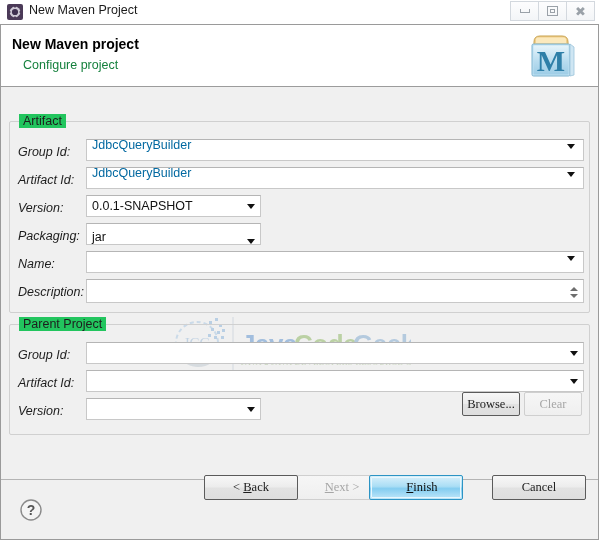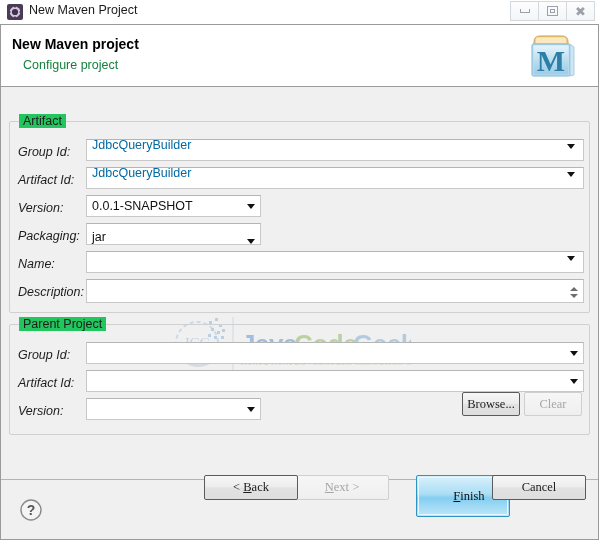--- a/index.html
+++ b/index.html
@@ -486,21 +486,21 @@
       </svg>
 
       <div class="btn disabled" style="left:294px; top:-5px; width:94px; height:25px;">
         <span><span></span><span class="mnem">N</span><span>ext &gt;</span></span>
       </div>
 
       <div class="btn dark-border" style="left:203px; top:-5px; width:94px; height:25px;">
         <span><span>&lt; </span><span class="mnem">B</span><span>ack</span></span>
       </div>
 
-      <div class="btn default" style="left:415px; top:-5px; width:94px; height:42px;padding-left:12px;">
+      <div class="btn default" style="left:368px; top:-5px; width:94px; height:25px;padding-left:12px;">
         <span class="inner-ring"></span>
         <span><span></span><span class="mnem">F</span><span>inish</span></span>
       </div>
 
       <div class="btn dark-border" style="left:491px; top:-5px; width:94px; height:25px;">
         <span>Cancel</span>
       </div>
     </div>
 
   </div>

